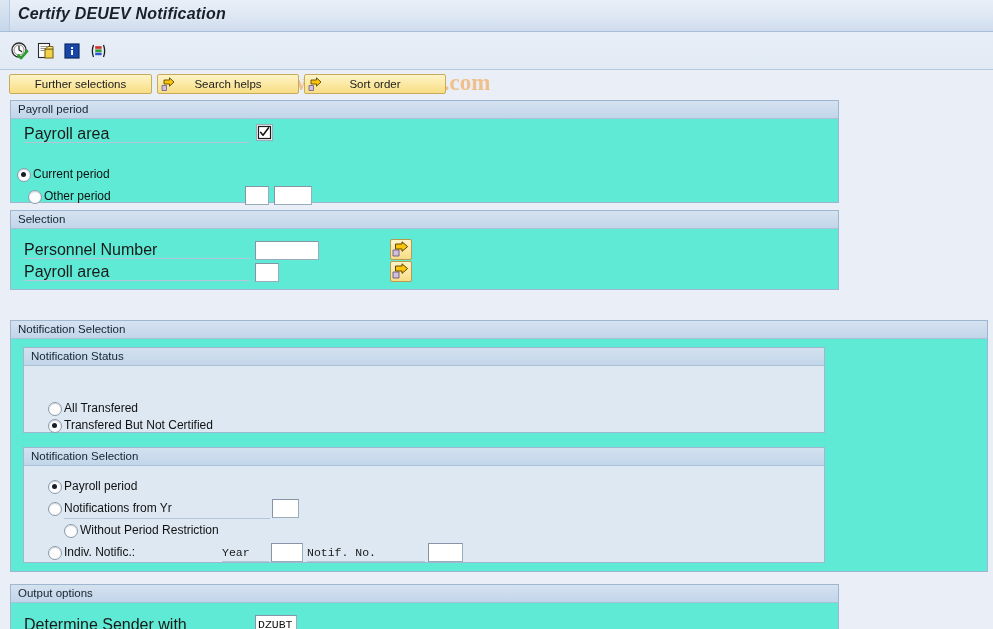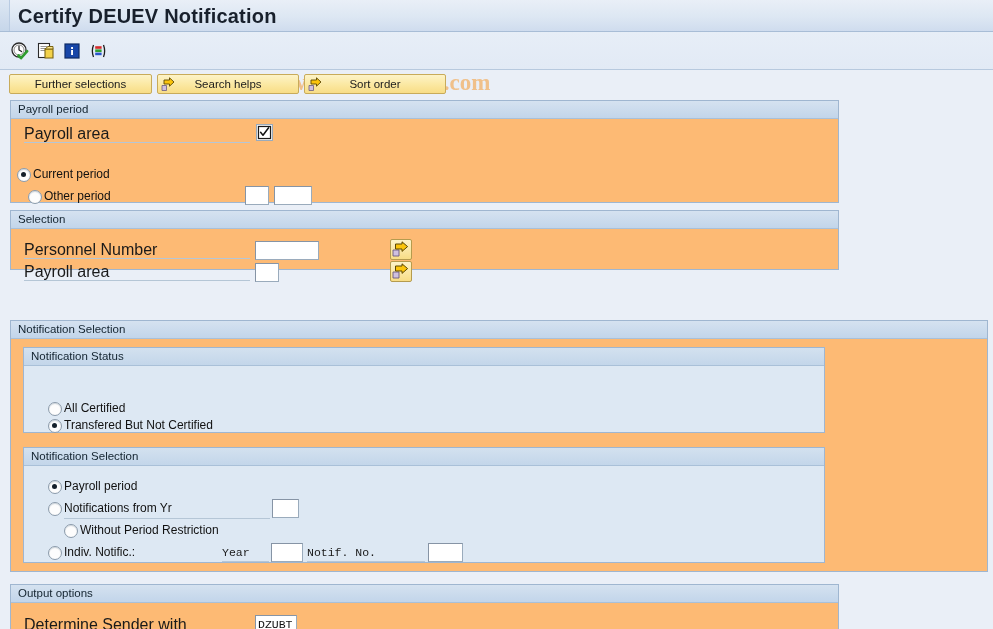--- a/index.html
+++ b/index.html
@@ -19,21 +19,21 @@
     background: linear-gradient(to bottom, #e9eff7 0%, #dde7f3 55%, #cfdcee 100%);
     border-bottom: 1px solid #a8bdd6;
   }
   .titlebar .tb-left {
     position: absolute; left: 0; top: 0; width: 10px; height: 31px;
     background: linear-gradient(to bottom,#dde7f3,#c6d6ea);
     border-right: 1px solid #b9cbe2;
   }
   .title-text {
     position: absolute; left: 18px; top: 5px;
-    font-size: 20px; font-weight: bold; 
+    font-size: 16px; font-weight: bold; font-style: italic;
     color: #18202c; letter-spacing: 0.2px;
     font-family: "Liberation Sans", sans-serif;
     white-space: nowrap;
   }
 
   
   .toolbar {
     position: absolute; left: 0; top: 32px; width: 993px; height: 38px;
     background: linear-gradient(to bottom,#e7eef7 0%, #e2eaf5 100%);
     border-bottom: 1px solid #b7c9de;
@@ -64,21 +64,21 @@
     font-family: "Liberation Sans", sans-serif;
   }
   .sapbtn .lbl { flex: 1; text-align: center; }
   .btn-arrow {
     position: absolute; left: 3px; top: 2px; width: 15px; height: 15px;
   }
 
   
   .group {
     position: absolute;
-    background: #fdba74;
+    background: #5eead4;
     border: 1px solid #9fb6d0;
   }
   .group > .ghead {
     height: 18px;
     background: linear-gradient(to bottom,#d5e2f0 0%, #c2d5ea 100%);
     border-bottom: 1px solid #a9c0d8;
     font-size: 11.5px;
     color: #13232f;
     padding-left: 7px;
     line-height: 17px;
@@ -255,21 +255,21 @@
 
     <div class="radio" style="left:17px; top:70px;">
       <span>Other period</span>
     </div>
 
     <input class="fin" style="left: 234px; top: 67px; width: 24px;" value="">
     <input class="fin" style="left: 263px; top: 67px; width: 38px;" value="">
   </div>
 </div>
 
-<div class="group" style="left:10px; top:210px; width:829px; height:60px;">
+<div class="group" style="left:10px; top:210px; width:829px; height:80px;">
   <div class="ghead">Selection</div>
   <div class="gbody" style="height:60px;">
 
     <div class="flabel" style="left:13px; top:12px; width:226px;">Personnel Number</div>
     <input class="fin" style="left: 244px; top: 12px; width: 64px;" value="">
     <div class="arwbtn" style="left:379px; top:10px;">
       <svg width="18" height="17" viewBox="0 0 18 17" style="margin:1px 0 0 1px;">
         <path d="M1 9 L7 9 L7 15 L1 15 Z" fill="#cfc0e0" stroke="#6a5a80" stroke-width="0.9"></path>
         <path d="M3.5 3 L10 3 L10 0.8 L15.6 5.6 L10 10.4 L10 8 L3.5 8 Z" fill="#fbc40b" stroke="#5c4804" stroke-width="1" stroke-linejoin="round"></path>
       </svg>
@@ -290,21 +290,21 @@
   <div class="ghead">Notification Selection</div>
   <div class="gbody" style="height:232px;">
 
     <div class="group inner" style="left:12px; top:8px; width:802px; height:86px;">
       <div class="ghead">Notification Status</div>
       <div class="gbody" style="height:66px;">
         <div class="radio on" style="left:24px; top:13px;margin-top:39px;">
           <span>Transfered But Not Certified</span>
         </div>
         <div class="radio" style="left:24px; top:35px;">
-          <span>All Certified</span>
+          <span>All Transfered</span>
         </div>
       </div>
     </div>
 
     <div class="group inner" style="left:12px; top:108px; width:802px; height:116px;">
       <div class="ghead">Notification Selection</div>
       <div class="gbody" style="height:96px;">
 
         <div class="radio on" style="left:24px; top:13px;">
           <span>Payroll period</span>

